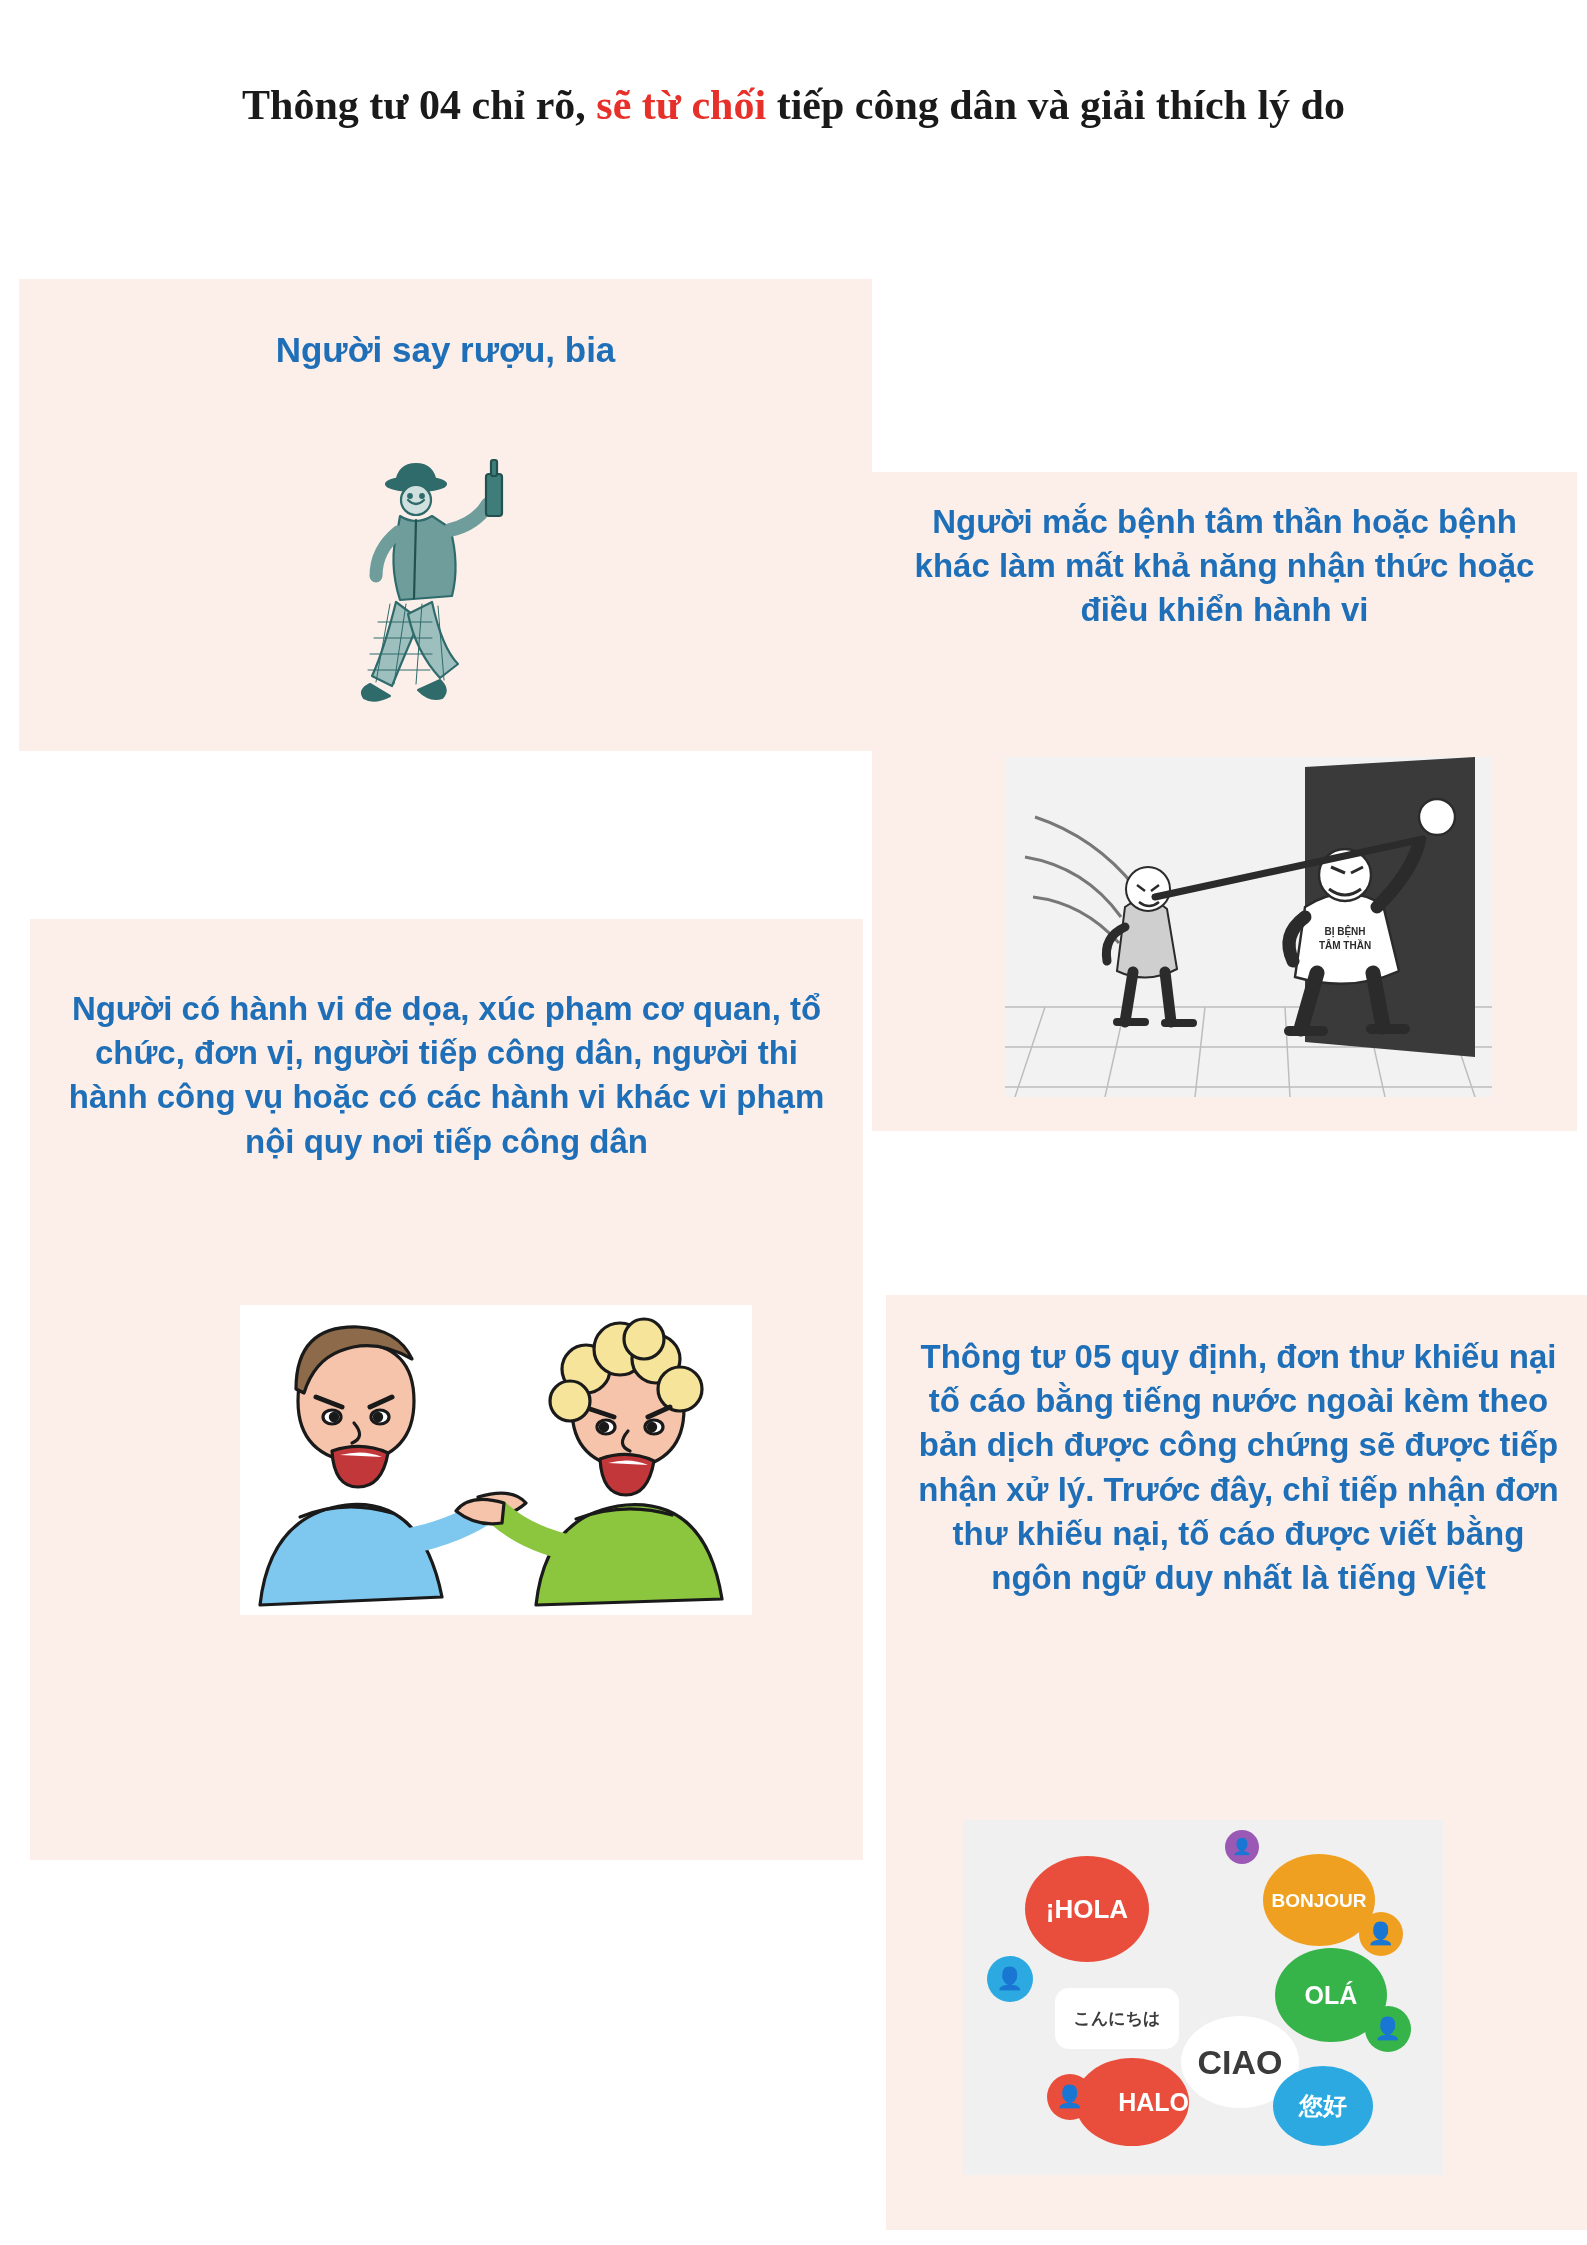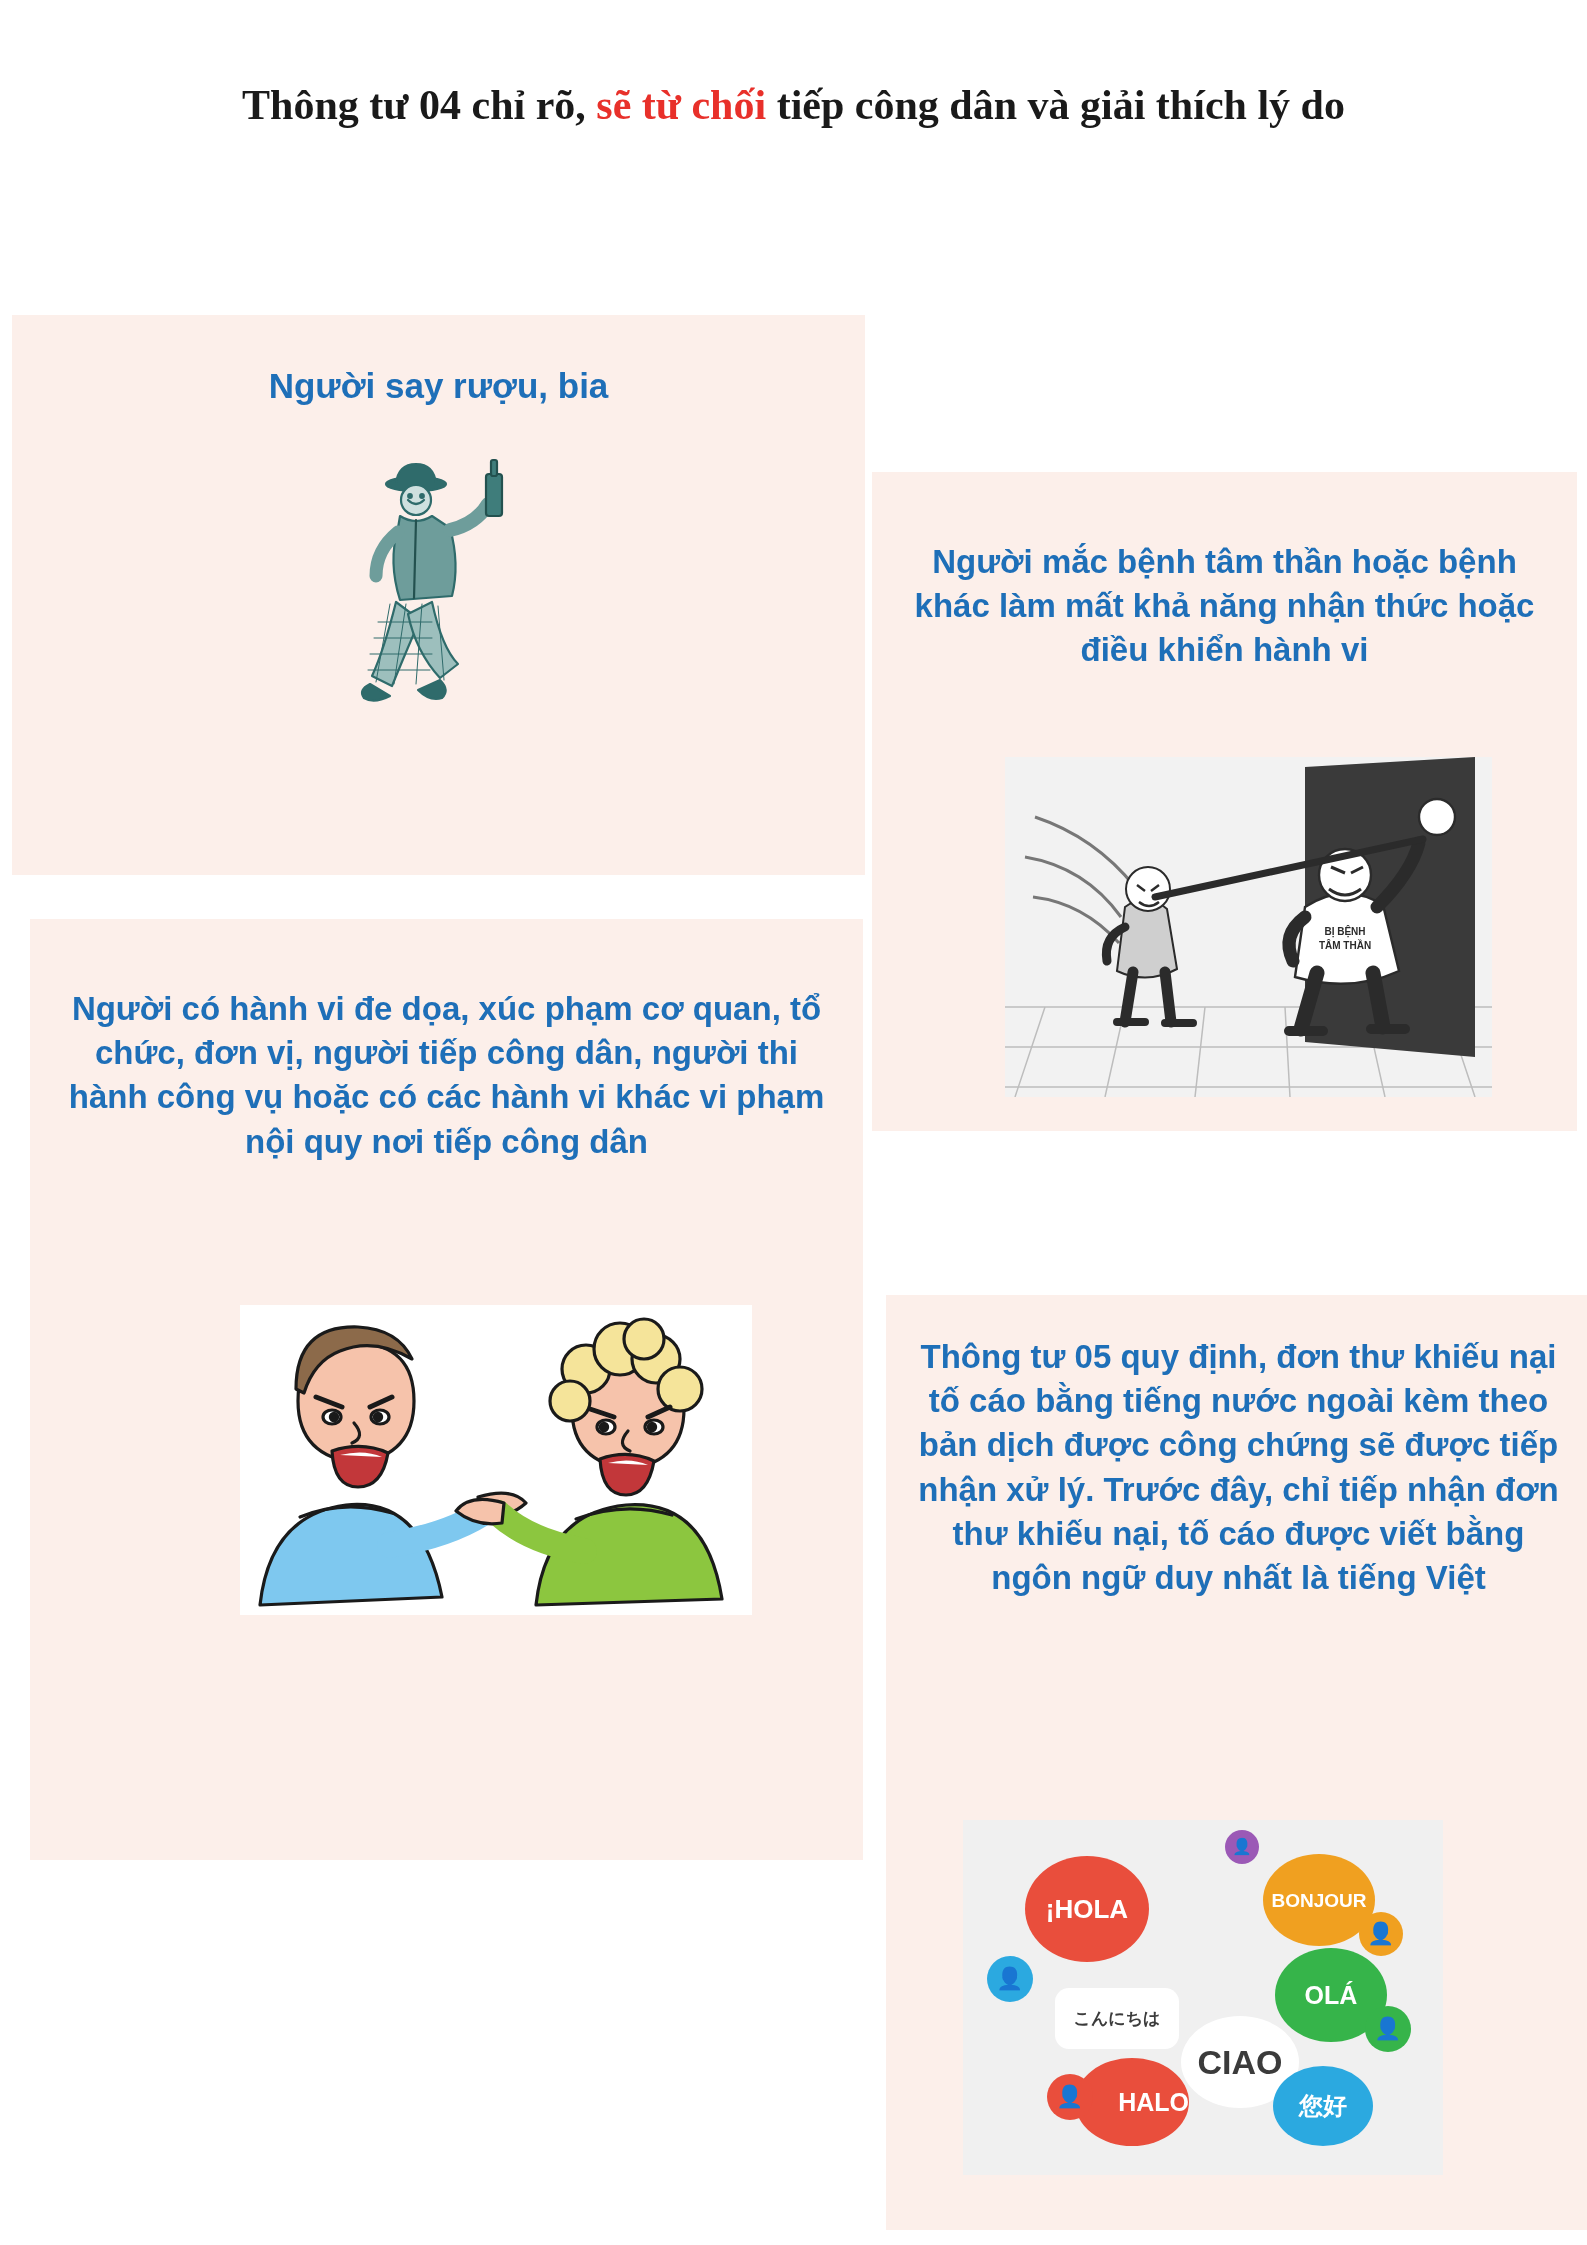--- a/index.html
+++ b/index.html
@@ -45,40 +45,39 @@
     font-weight: bold;
     font-size: 33px;
     line-height: 1.34;
     text-align: center;
     padding: 0 26px;
     box-sizing: border-box;
   }
 
   
   #panel-drunk {
-    left: 12px;
+    left: 19px;
     top: 279px;
     width: 853px;
-    height: 560px;
-    margin-top: 36px;
+    height: 472px;
   }
   #panel-drunk .panel-text {
     margin-top: 48px;
     font-size: 35px;
   }
 
   
   #panel-mental {
     left: 872px;
     top: 472px;
     width: 705px;
     height: 659px;
   }
   #panel-mental .panel-text {
-    margin-top: 68px;
+    margin-top: 28px;
   }
 
   
   #panel-threat {
     left: 30px;
     top: 919px;
     width: 833px;
     height: 941px;
   }
   #panel-threat .panel-text {

